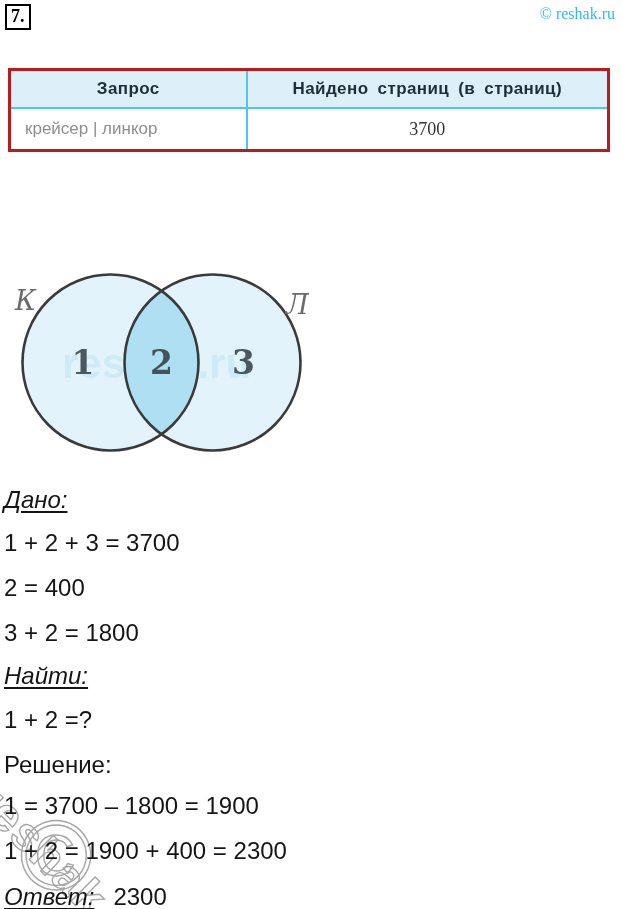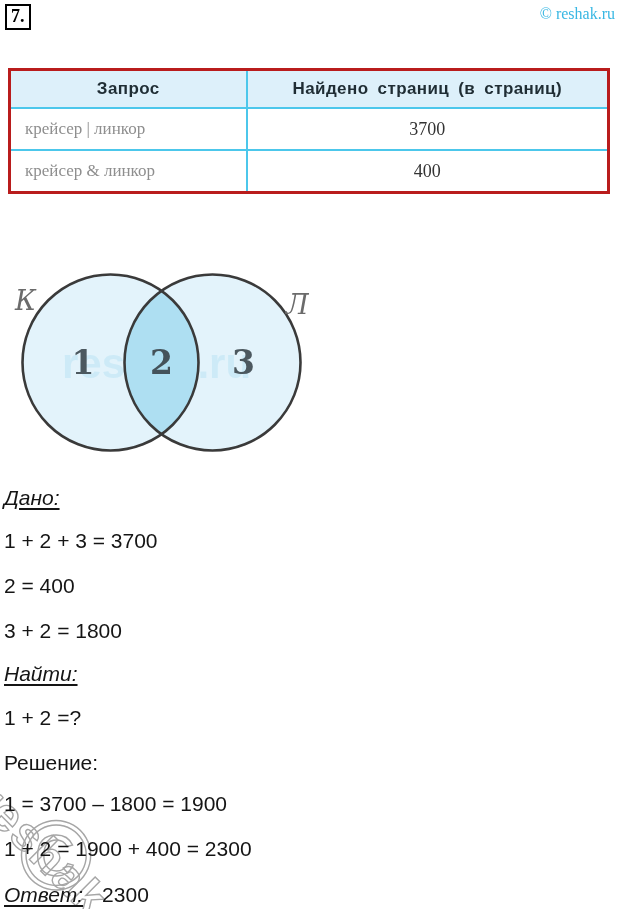--- a/index.html
+++ b/index.html
@@ -24,34 +24,34 @@
     border-collapse:collapse;z-index:2;
     border:3px solid #b91c1c;
   }
   table.qtable th, table.qtable td{border:2px solid #4cc7eb;}
   table.qtable th{
     background:#ddf0fa;height:34px;font-size:17px;font-weight:bold;
     color:#1f2d34;letter-spacing:0.4px;word-spacing:4px;text-align:center;
   }
   table.qtable td{height:38px;background:#ffffff;}
   td.qcell{
-    font-family:Liberation Serif, serif;
+    font-family:Liberation Sans, sans-serif;
     font-size:17px;color:#8e8e8e;padding-left:14px;text-align:left;
   }
   td.vcell{
     font-family:"Liberation Serif",serif;font-size:18px;color:#333;
     text-align:center;
     margin-top:47px;
   }
   .col-query{width:237px;}
   
   .venn{position:absolute;left:10px;top:262px;z-index:2;}
   
   .line{
-    position:absolute;left:4px;font-size:21px;color:#151515;z-index:2;
+    position:absolute;left:4px;font-size:24px;color:#151515;z-index:2;
     white-space:pre;
   }
   .iu{font-style:italic;text-decoration:underline;text-underline-offset:3px;}
   .ans-val{margin-left:19px;}
   
   .wm-text{
     position:absolute;left:4px;top:772px;z-index:1;
     font-size:47px;font-weight:bold;letter-spacing:2px;
     color:transparent;-webkit-text-stroke:1.4px #a6a6a6;
     transform:rotate(45deg);transform-origin:0 0;white-space:pre;
@@ -77,24 +77,20 @@
   <thead>
     <tr>
       <th>Запрос</th>
       <th>Найдено страниц (в страниц)</th>
     </tr>
   </thead>
   <tbody>
     <tr>
       <td class="qcell">крейсер | линкор</td>
       <td class="vcell">3700</td>
-    </tr>
-    <tr>
-      <td class="qcell">крейсер &amp; линкор</td>
-      <td class="vcell">400</td>
     </tr>
   </tbody>
 </table>
 
 <svg class="venn" width="310" height="200" viewBox="0 0 310 200">
   <defs>
     <clipPath id="leftClip">
         <circle cx="100.5" cy="100.5" r="88"></circle>
       </clipPath>
   </defs>

